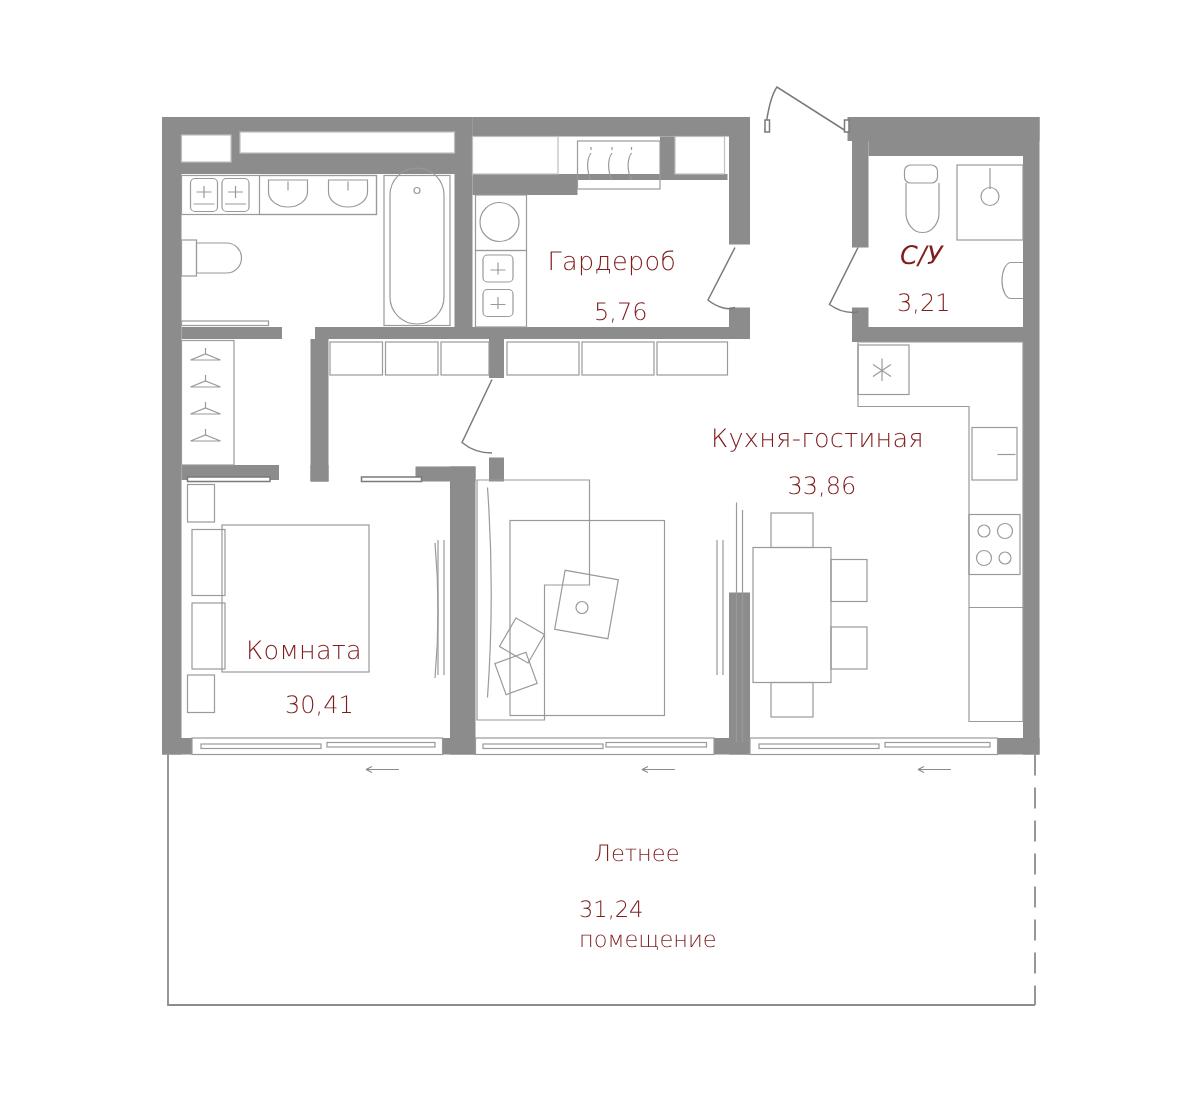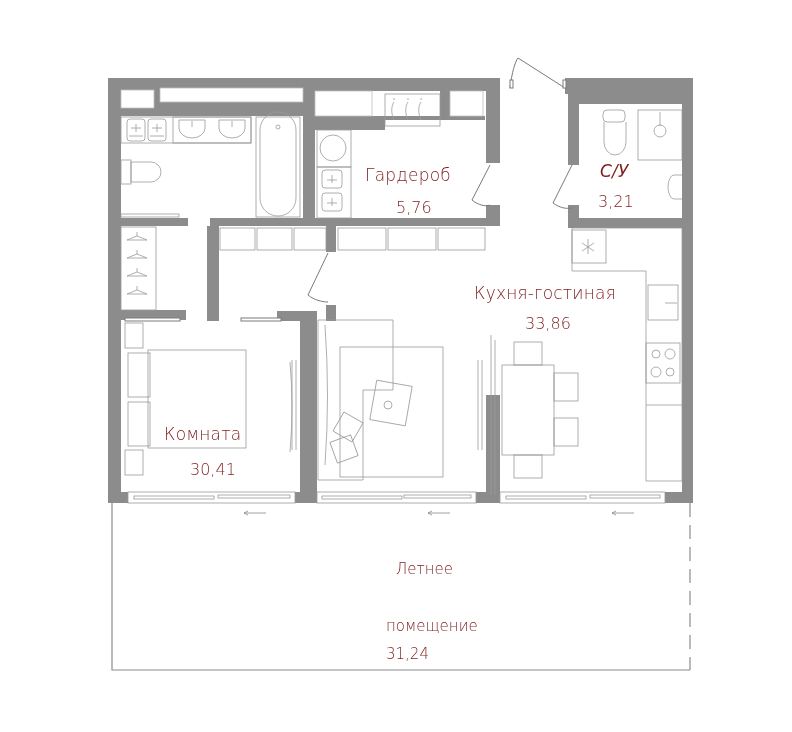--- a/index.html
+++ b/index.html
@@ -218,13 +218,13 @@
 <div class="label room-area" style="left:598px; top:192px;">3,21</div>
 
 <div class="label room-name" style="left:474px; top:283px;">Кухня-гостиная</div>
 <div class="label room-area" style="left:525px; top:314px;">33,86</div>
 
 <div class="label room-name" style="left:164px; top:424px;">Комната</div>
 <div class="label room-area" style="left:190px; top:460px;">30,41</div>
 
 <div class="label summer" style="left:386px; top:555px;margin-left:10px;">Летнее</div>
 <div class="label summer" style="left:386px; top:578px;margin-top:34px;">помещение</div>
-<div class="label summer" style="left:386px; top:640px;text-align:center;">31,24</div>
+<div class="label summer" style="left:386px; top:592px;text-align:center;">31,24</div>
 
 </body></html>

